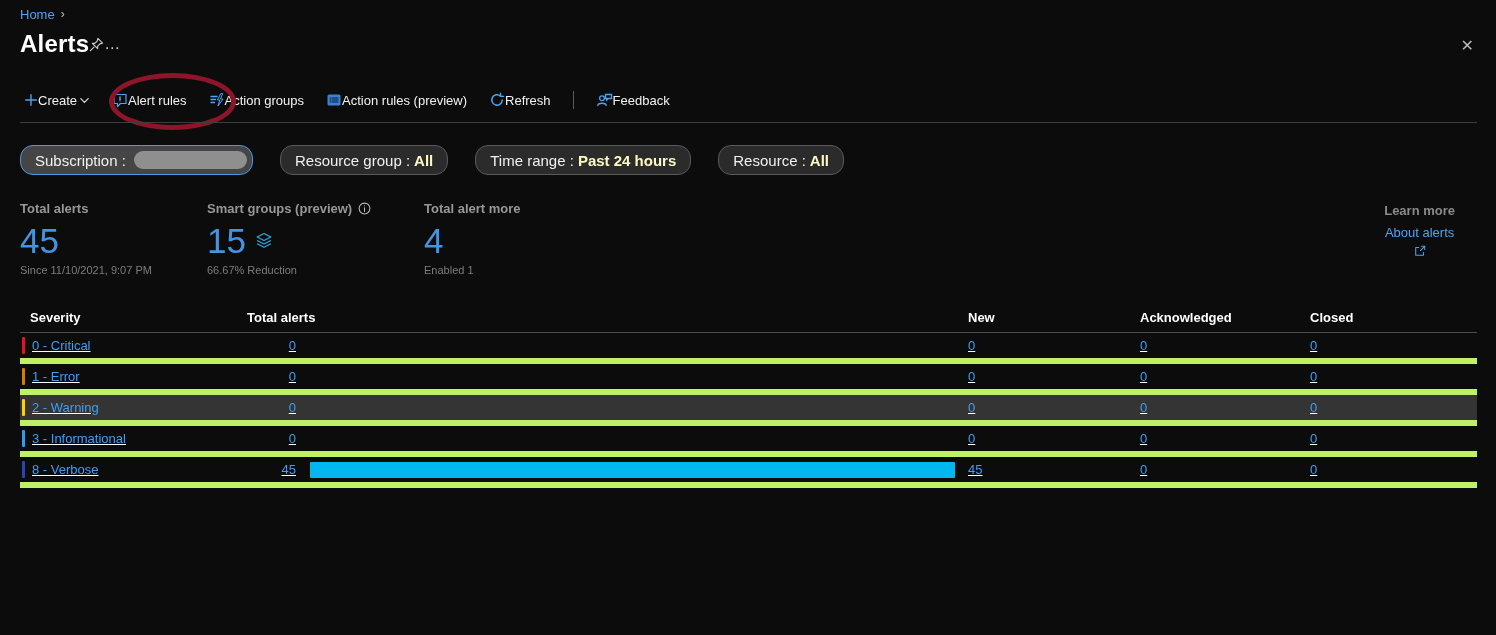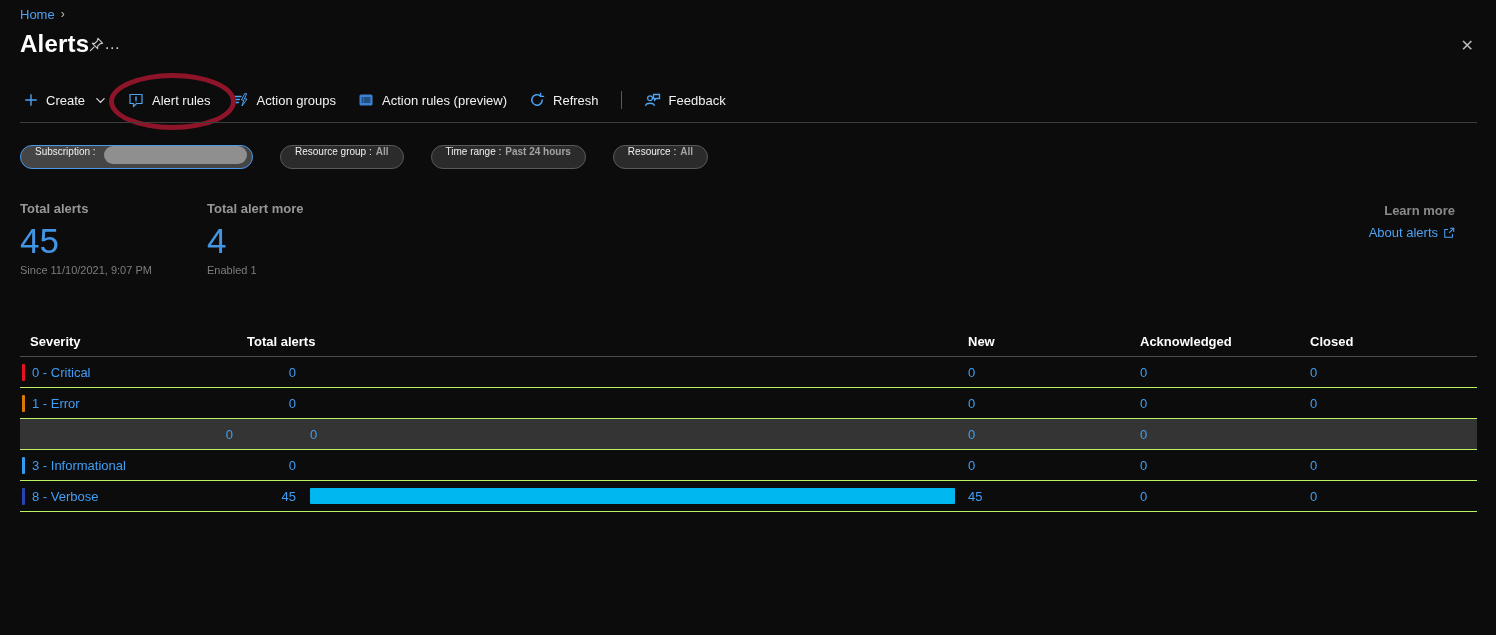--- a/index.html
+++ b/index.html
@@ -19,53 +19,53 @@
 
   
   .titlebar { position:absolute; top:30px; left:20px; display:flex; align-items:center; gap:0; }
   .page-title { font-size:24px; font-weight:700; color:#ffffff; letter-spacing:0.2px; }
   .title-icon { display:inline-flex; color:#cfcfcf; }
   .dots { color:#cfcfcf; font-size:16px; letter-spacing:2px; line-height:10px; }
   .close-btn { position:absolute; top:36px; right:22px; color:#b9b9b9; font-size:16px; cursor:pointer; }
 
   
   .toolbar { position:absolute; top:91px; left:24px; display:flex; align-items:center; gap:22px; font-size:13px; }
-  .tb-item { display:flex; align-items:center; gap:8px; color:#f2f2f2; cursor:pointer; white-space:nowrap; }
+  .tb-item { display:flex; align-items:center; gap:0; color:#f2f2f2; cursor:pointer; white-space:nowrap; }
   .tb-item svg { flex:none; }
   .tb-sep { width:1px; height:18px; background:#5a5a5a; }
   .chev { margin-left:2px; display:inline-flex; color:#d8d8d8; }
   .rule-under-toolbar { position:absolute; top:122px; left:20px; width:1457px; height:1px; background:#3d3d3d; }
 
   
   .annotation { position:absolute; top:73px; left:109px; width:127px; height:57px; border:5px solid #8e1529; border-radius:50%; pointer-events:none; }
 
   
   .pills { position:absolute; top:145px; left:20px; display:flex; gap:27px; }
-  .pill { height:24px; border-radius:13px; background:#2b2b2b; border:1px solid #595959; display:flex; align-items:flex-start; padding:0 14px; font-size:10px; color:#f0f0f0; cursor:pointer; white-space:nowrap; }
-  .pill b { margin-left:4px; font-weight:700; color:#a3a3a3; }
+  .pill { height:30px; border-radius:13px; background:#2b2b2b; border:1px solid #595959; display:flex; align-items:center; padding:0 14px; font-size:15px; color:#f0f0f0; cursor:pointer; white-space:nowrap; }
+  .pill b { margin-left:4px; font-weight:700; color:#fef9c3; }
   .pill.focused { background:#454545; border:1.5px solid #4a98e8; padding-right:5px; width:233px; }
   .pill .redacted { margin-left:8px; flex:1; height:18px; border-radius:9px; background:#8f8f8f; }
 
   
   .stats { position:absolute; top:201px; left:20px; display:flex; }
   .stat { width:187px; }
   .stat.w2 { width:217px; }
   .stat-label { font-size:13px; font-weight:700; color:#979797; display:flex; align-items:center; gap:6px; }
   .stat-value-row { display:flex; align-items:center; gap:8px; margin-top:5px; height:40px; }
   .stat-value { font-size:35px; font-weight:400; color:#4494e4; line-height:40px; }
   .stat-sub { font-size:11px; color:#7d7d7d; margin-top:3px; }
   .learnmore { position:absolute; top:203px; right:41px; text-align:right;margin-left:28px; }
   .learnmore .head { font-size:13px; font-weight:700; color:#8a8a8a; }
-  .learnmore .link { margin-top:7px; font-size:13px; color:#4da2f2; display:flex; align-items:center; gap:5px; cursor:pointer; justify-content:flex-end; }
+  .learnmore .link { margin-top:7px; font-size:13px; color:#4da2f2; display:flex; align-items:center; gap:5px; cursor:pointer; justify-content:flex-end;flex-direction:column; }
 
   
   .table { position:absolute; top:303px; left:20px; width:1457px; font-size:13px; }
-  .thead { display:grid; grid-template-columns:227px 721px 172px 170px 1fr; align-items:center; height:30px; border-bottom:1px solid #4d4d4d; font-weight:700; color:#ffffff;margin-top:24px; }
+  .thead { display:grid; grid-template-columns:227px 721px 172px 170px 1fr; align-items:center; height:30px; border-bottom:1px solid #4d4d4d; font-weight:700; color:#ffffff; }
   .thead .c1 { padding-left:10px; }
-  .trow { display:grid; grid-template-columns:227px 63px 658px 172px 170px 1fr; align-items:center; height:31px; border-bottom:1px solid #bef264; }
+  .trow { display:grid; grid-template-columns:227px 63px 658px 172px 170px 1fr; align-items:center; height:31px; border-bottom:6px solid #bef264;text-decoration:underline; }
   .trow.highlighted { background:#343434; }
   .sevcell { display:flex; align-items:center; gap:7px; padding-left:2px; }
   .sevbar { width:3px; height:17px; border-radius:1px; flex:none; }
   .link { color:#3f9ef5; text-decoration:none; cursor:pointer; }
   .numcell { text-align:right; padding-right:14px; }
   .barcell { padding-right:13px; }
   .hbar { height:16px; border-radius:1px; }
 </style>
 </head>
 <body>
@@ -165,20 +165,39 @@
   <div class="stats">
     <div class="stat">
       <div class="stat-label">
           <span>Total alerts</span>
         </div>
       <div class="stat-value-row">
           <span class="stat-value">45</span>
         </div>
       <div class="stat-sub">Since 11/10/2021, 9:07 PM</div>
     </div>
+    <div class="stat w2">
+      <div class="stat-label">
+        <span>Smart groups (preview)</span>
+        <svg width="13" height="13" viewBox="0 0 14 14" fill="none" stroke="#bdbdbd" stroke-width="1.1">
+          <circle cx="7" cy="7" r="5.8"></circle>
+            <path d="M7 6.2v4" stroke-linecap="round"></path>
+            <circle cx="7" cy="4" r="0.6" fill="#bdbdbd" stroke="none"></circle>
+        </svg>
+      </div>
+      <div class="stat-value-row">
+        <span class="stat-value">15</span>
+        <svg width="20" height="20" viewBox="0 0 16 16" fill="none" stroke="#2fa8de" stroke-width="1.1" stroke-linejoin="round">
+          <path d="M8 2 L13.5 4.8 L8 7.6 L2.5 4.8 Z"></path>
+          <path d="M2.5 7.6 L8 10.4 L13.5 7.6"></path>
+          <path d="M2.5 10.2 L8 13 L13.5 10.2"></path>
+        </svg>
+      </div>
+      <div class="stat-sub">66.67% Reduction</div>
+    </div>
     <div class="stat">
       <div class="stat-label">
           <span>Total alert more</span>
         </div>
       <div class="stat-value-row">
           <span class="stat-value">4</span>
         </div>
       <div class="stat-sub">Enabled 1</div>
     </div>
   </div>
@@ -226,20 +245,24 @@
       <div class="numcell"><a class="link">0</a></div>
       <div class="barcell">
           <div class="hbar" style="background: rgb(0, 183, 240); width: 0%;"></div>
         </div>
       <div><a class="link">0</a></div>
       <div><a class="link">0</a></div>
       <div><a class="link">0</a></div>
     </div>
 
     <div class="trow highlighted">
+      <div class="sevcell">
+        <span class="sevbar" style="background: rgb(255, 209, 3);"></span>
+        <a class="link">2 - Warning</a>
+      </div>
       <div class="numcell"><a class="link">0</a></div>
       <div class="barcell">
           <div class="hbar" style="background: rgb(0, 183, 240); width: 0%;"></div>
         </div>
       <div><a class="link">0</a></div>
       <div><a class="link">0</a></div>
       <div><a class="link">0</a></div>
     </div>
 
     <div class="trow">

